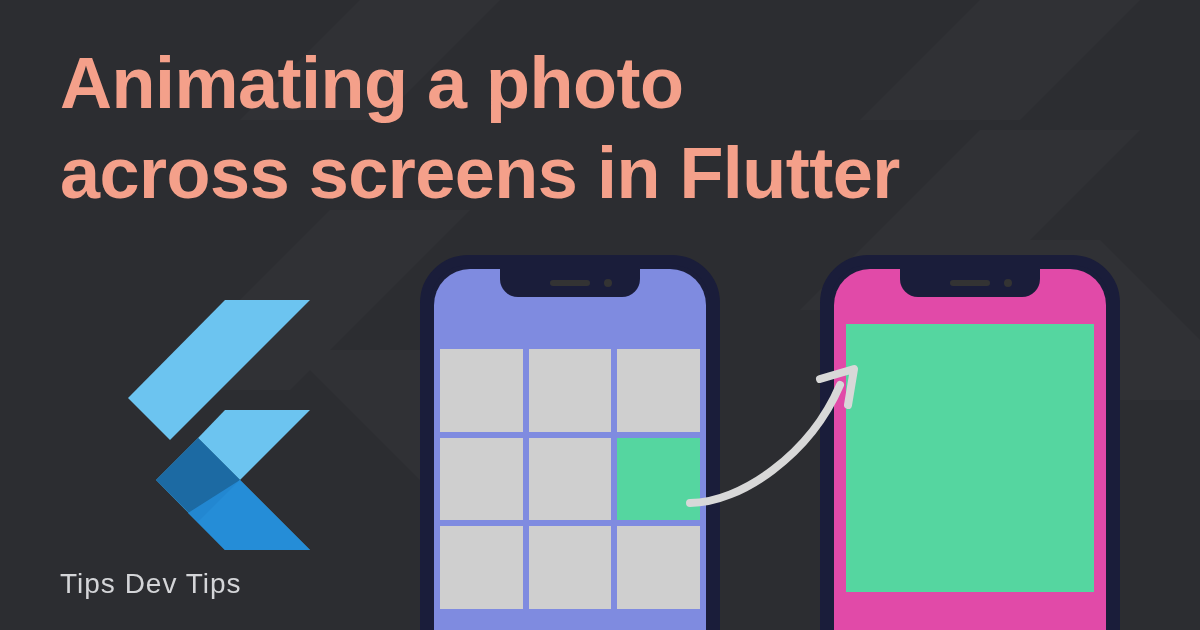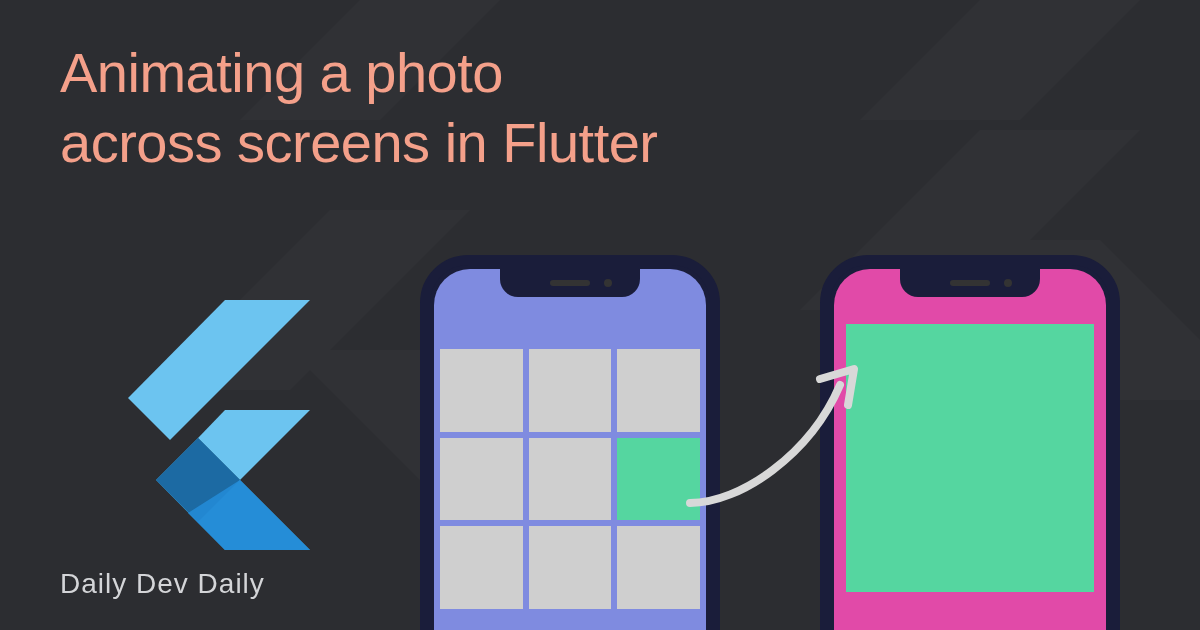--- a/index.html
+++ b/index.html
@@ -13,22 +13,22 @@
   }
   .bg-shapes {
     position: absolute;
     inset: 0;
     opacity: 0.15;
   }
   .title {
     position: absolute;
     top: 38px;
     left: 60px;
-    font-size: 56px;
-    font-weight: 400;
+    font-size: 72px;
+    font-weight: 700;
     line-height: 1.25;
     color: #f4a08a;
     letter-spacing: -0.5px;
   }
   .footer {
     position: absolute;
     bottom: 30px;
     left: 60px;
     font-size: 28px;
     font-weight: 300;
@@ -163,13 +163,13 @@
     <div class="notch"></div>
     <div class="detail-img"></div>
   </div>
 </div>
 
 <svg class="arrow" viewBox="0 0 220 170">
   <path d="M 20 158 C 70 158 140 110 170 40" stroke="#d8d8d8" stroke-width="8" fill="none" stroke-linecap="round"></path>
   <path d="M 150 34 L 184 24 L 178 60" stroke="#d8d8d8" stroke-width="8" fill="none" stroke-linecap="round" stroke-linejoin="round"></path>
 </svg>
 
-<div class="footer">Daily Dev Daily</div>
+<div class="footer">Tips Dev Tips</div>
 
 </body></html>

